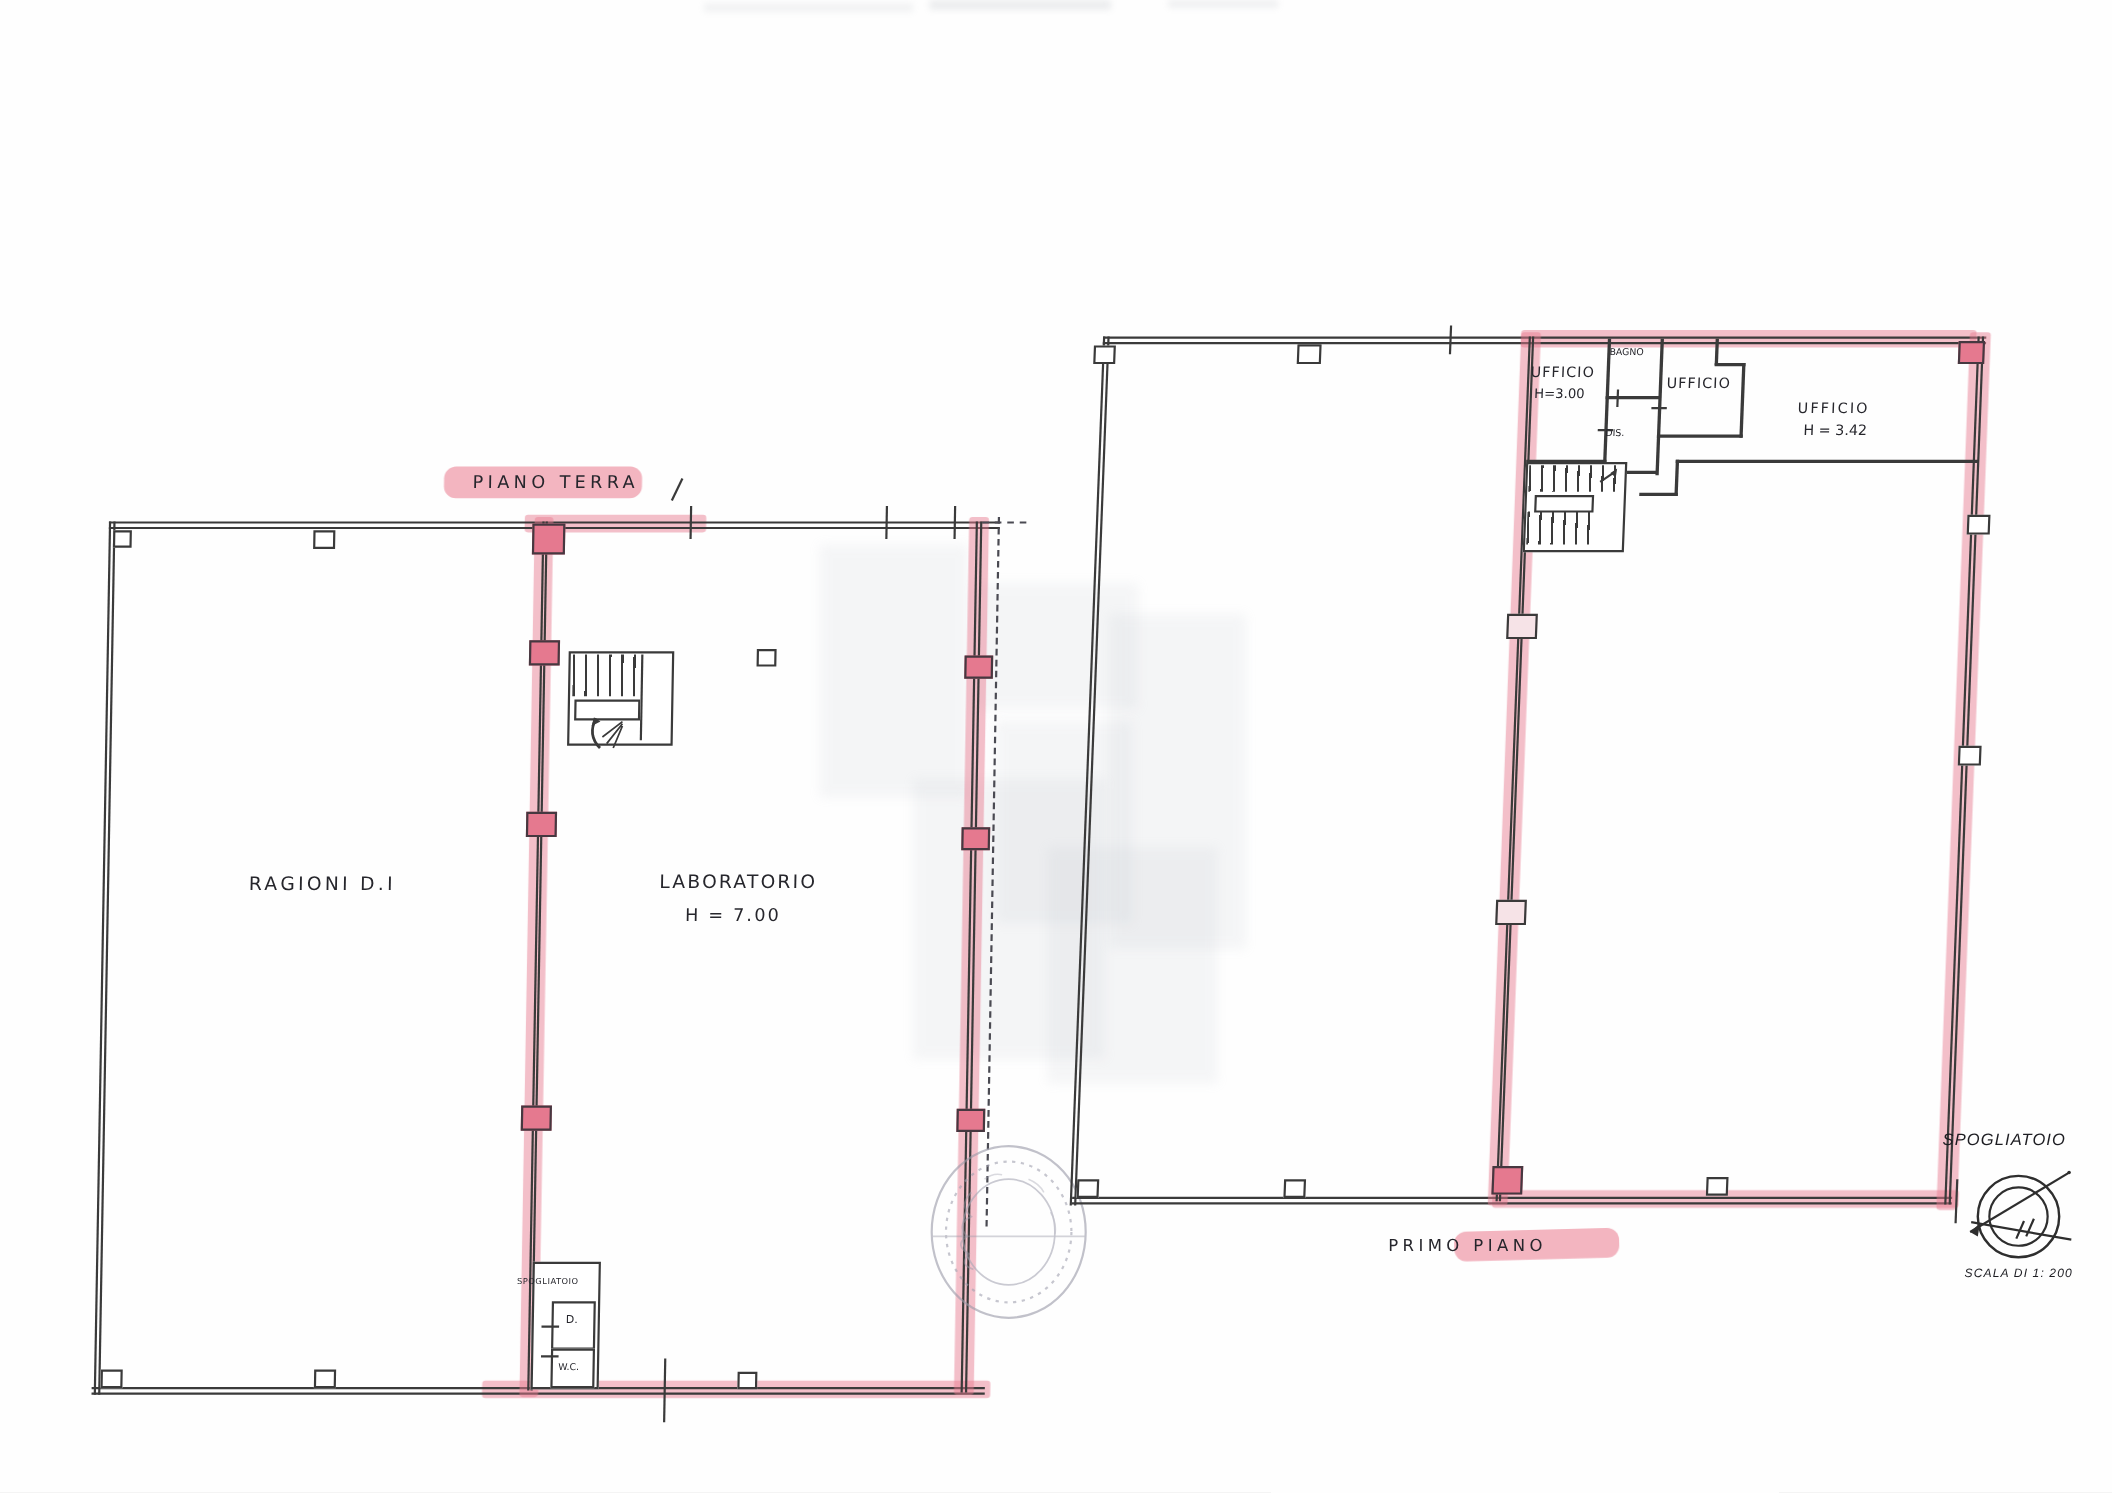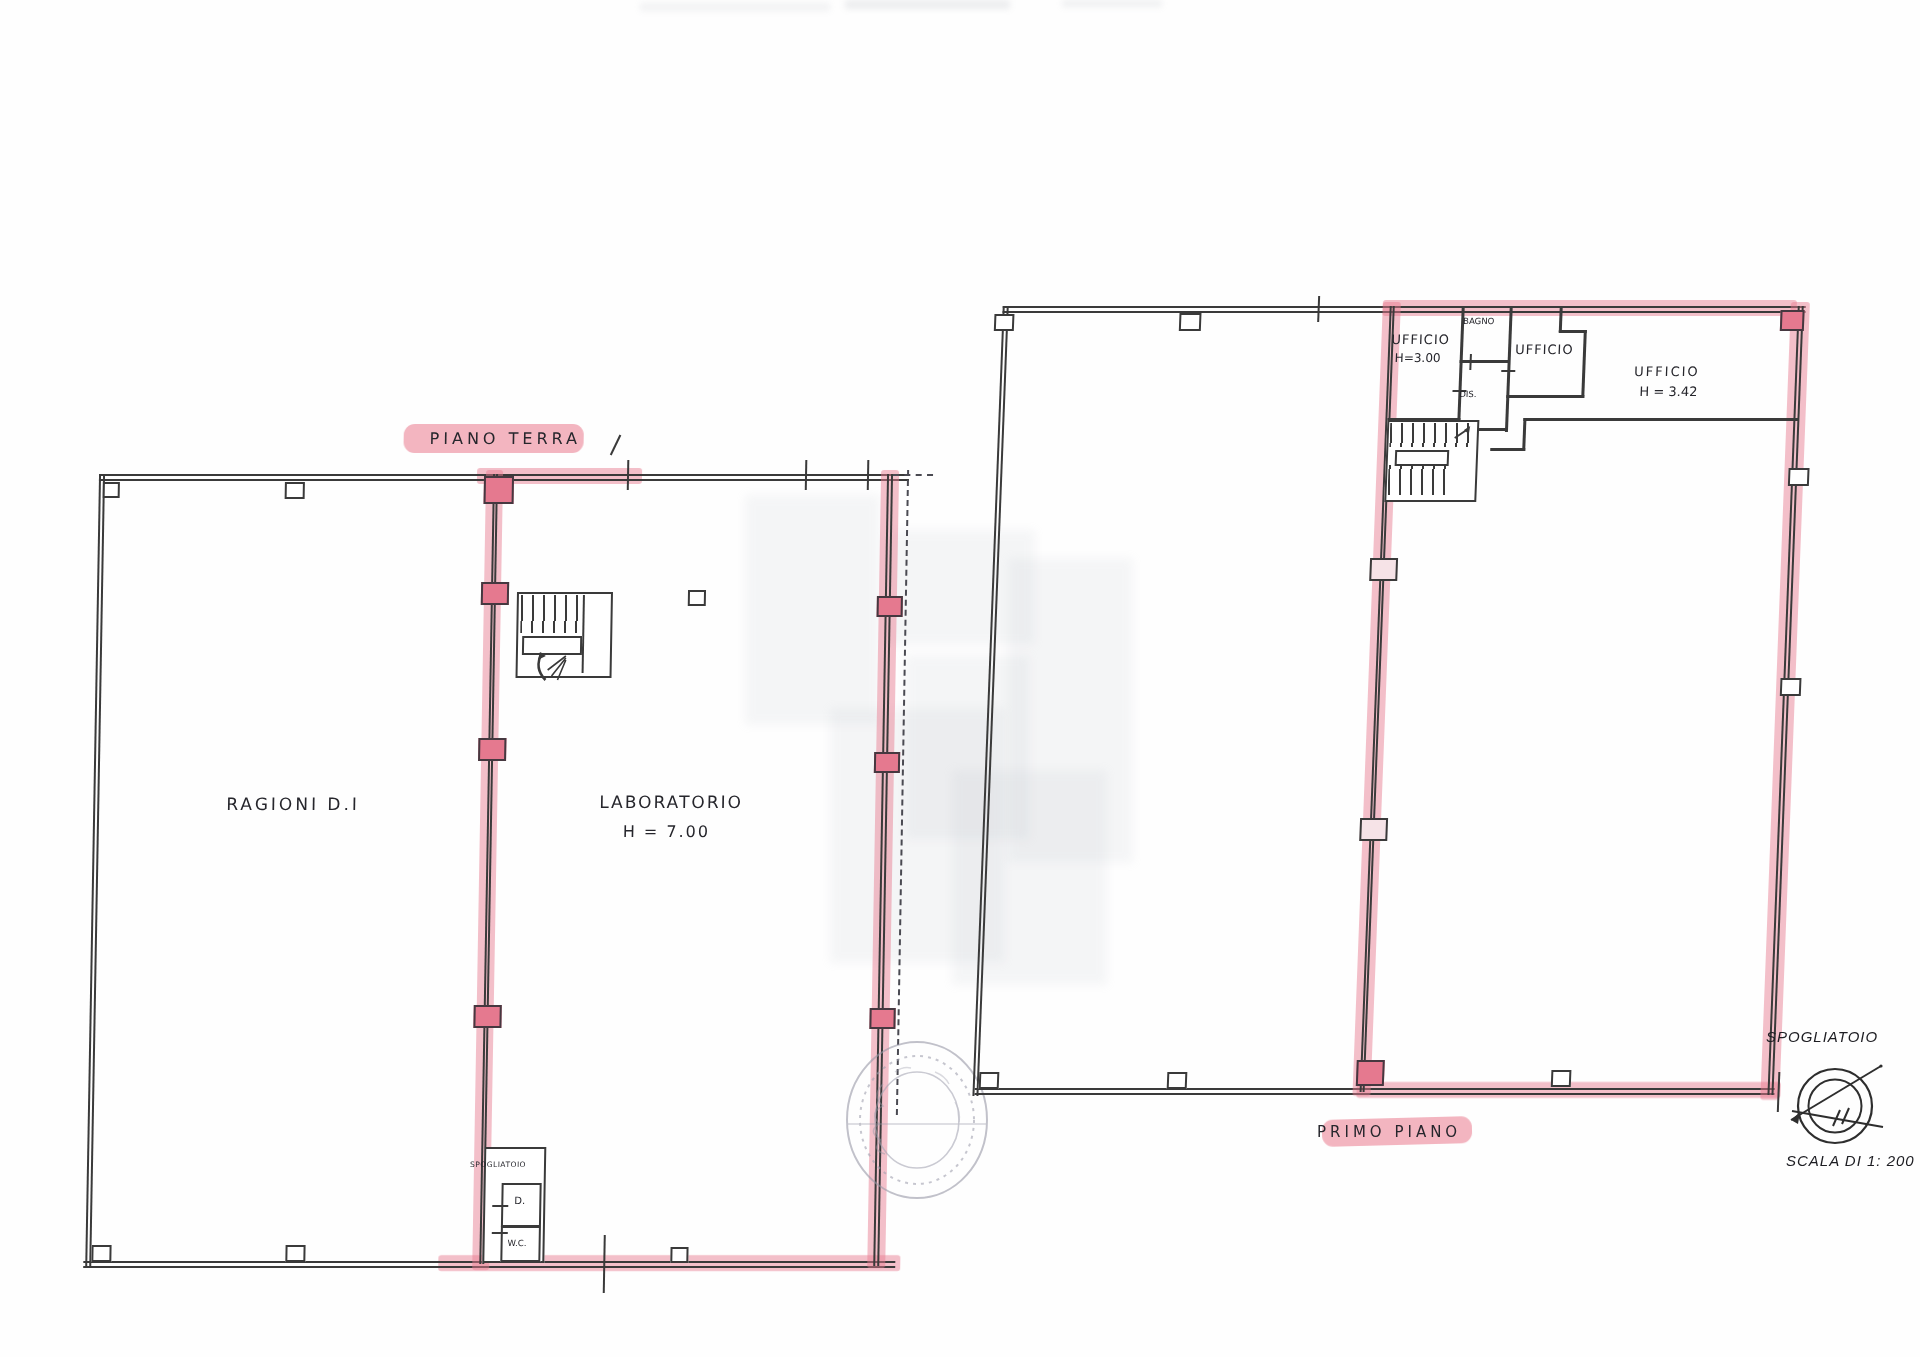--- a/index.html
+++ b/index.html
@@ -169,27 +169,27 @@
     <div class="hand" style="left:418px;top:32px;font-size:13px;letter-spacing:1px;">UFFICIO</div>
     <div class="hand" style="left:422px;top:51px;font-size:12px;">H=3.00</div>
     <div class="hand" style="left:489px;top:16px;font-size:8.5px;">BAGNO</div>
     <div class="hand" style="left:542px;top:42px;font-size:13px;letter-spacing:1px;">UFFICIO</div>
     <div class="hand" style="left:488px;top:89px;font-size:8.5px;">DIS.</div>
     <div class="hand" style="left:662px;top:64px;font-size:13px;letter-spacing:2px;">UFFICIO</div>
     <div class="hand" style="left:668px;top:84px;font-size:13px;">H = 3.42</div>
   </div>
 
   <div class="brush" style="left:1322px;top:1118px;width:150px;height:27px;transform:rotate(-1.5deg);"></div>
-  <div class="hand" style="left:1317px;top:1123px;font-size:15px;letter-spacing:4px;">PRIMO PIANO</div>
+  <div class="hand" style="left:1262px;top:1123px;font-size:15px;letter-spacing:4px;">PRIMO PIANO</div>
 
   <div class="typed" style="left:1766px;top:1028px;font-size:15px;letter-spacing:1px;">SPOGLIATOIO</div>
   <svg class="abs" style="left:1788px;top:1058px;" width="98" height="95" viewBox="0 0 98 95">
     <circle cx="47" cy="48" r="37" fill="none" stroke="#2e2e2e" stroke-width="2.2"></circle>
     <circle cx="47" cy="48" r="26.5" fill="none" stroke="#2e2e2e" stroke-width="2"></circle>
     <line x1="3" y1="62" x2="93" y2="8" stroke="#2e2e2e" stroke-width="2"></line>
     <line x1="4" y1="53" x2="95" y2="69" stroke="#2e2e2e" stroke-width="2"></line>
     <path d="M3,62 L12,54 L10,66 Z" fill="#2e2e2e"></path>
     <path d="M52,52 L45,68 M61,50 L54,66" stroke="#2e2e2e" stroke-width="2"></path>
     <circle cx="93" cy="8" r="1.6" fill="#2e2e2e"></circle>
   </svg>
-  <div class="typed" style="left:1786px;top:1152px;font-size:15px;letter-spacing:1px;">SCALA DI 1: 200</div>
+  <div class="typed" style="left:1786px;top:1152px;font-size:11px;letter-spacing:1px;">SCALA DI 1: 200</div>
 
 </div>
 
 </body></html>

